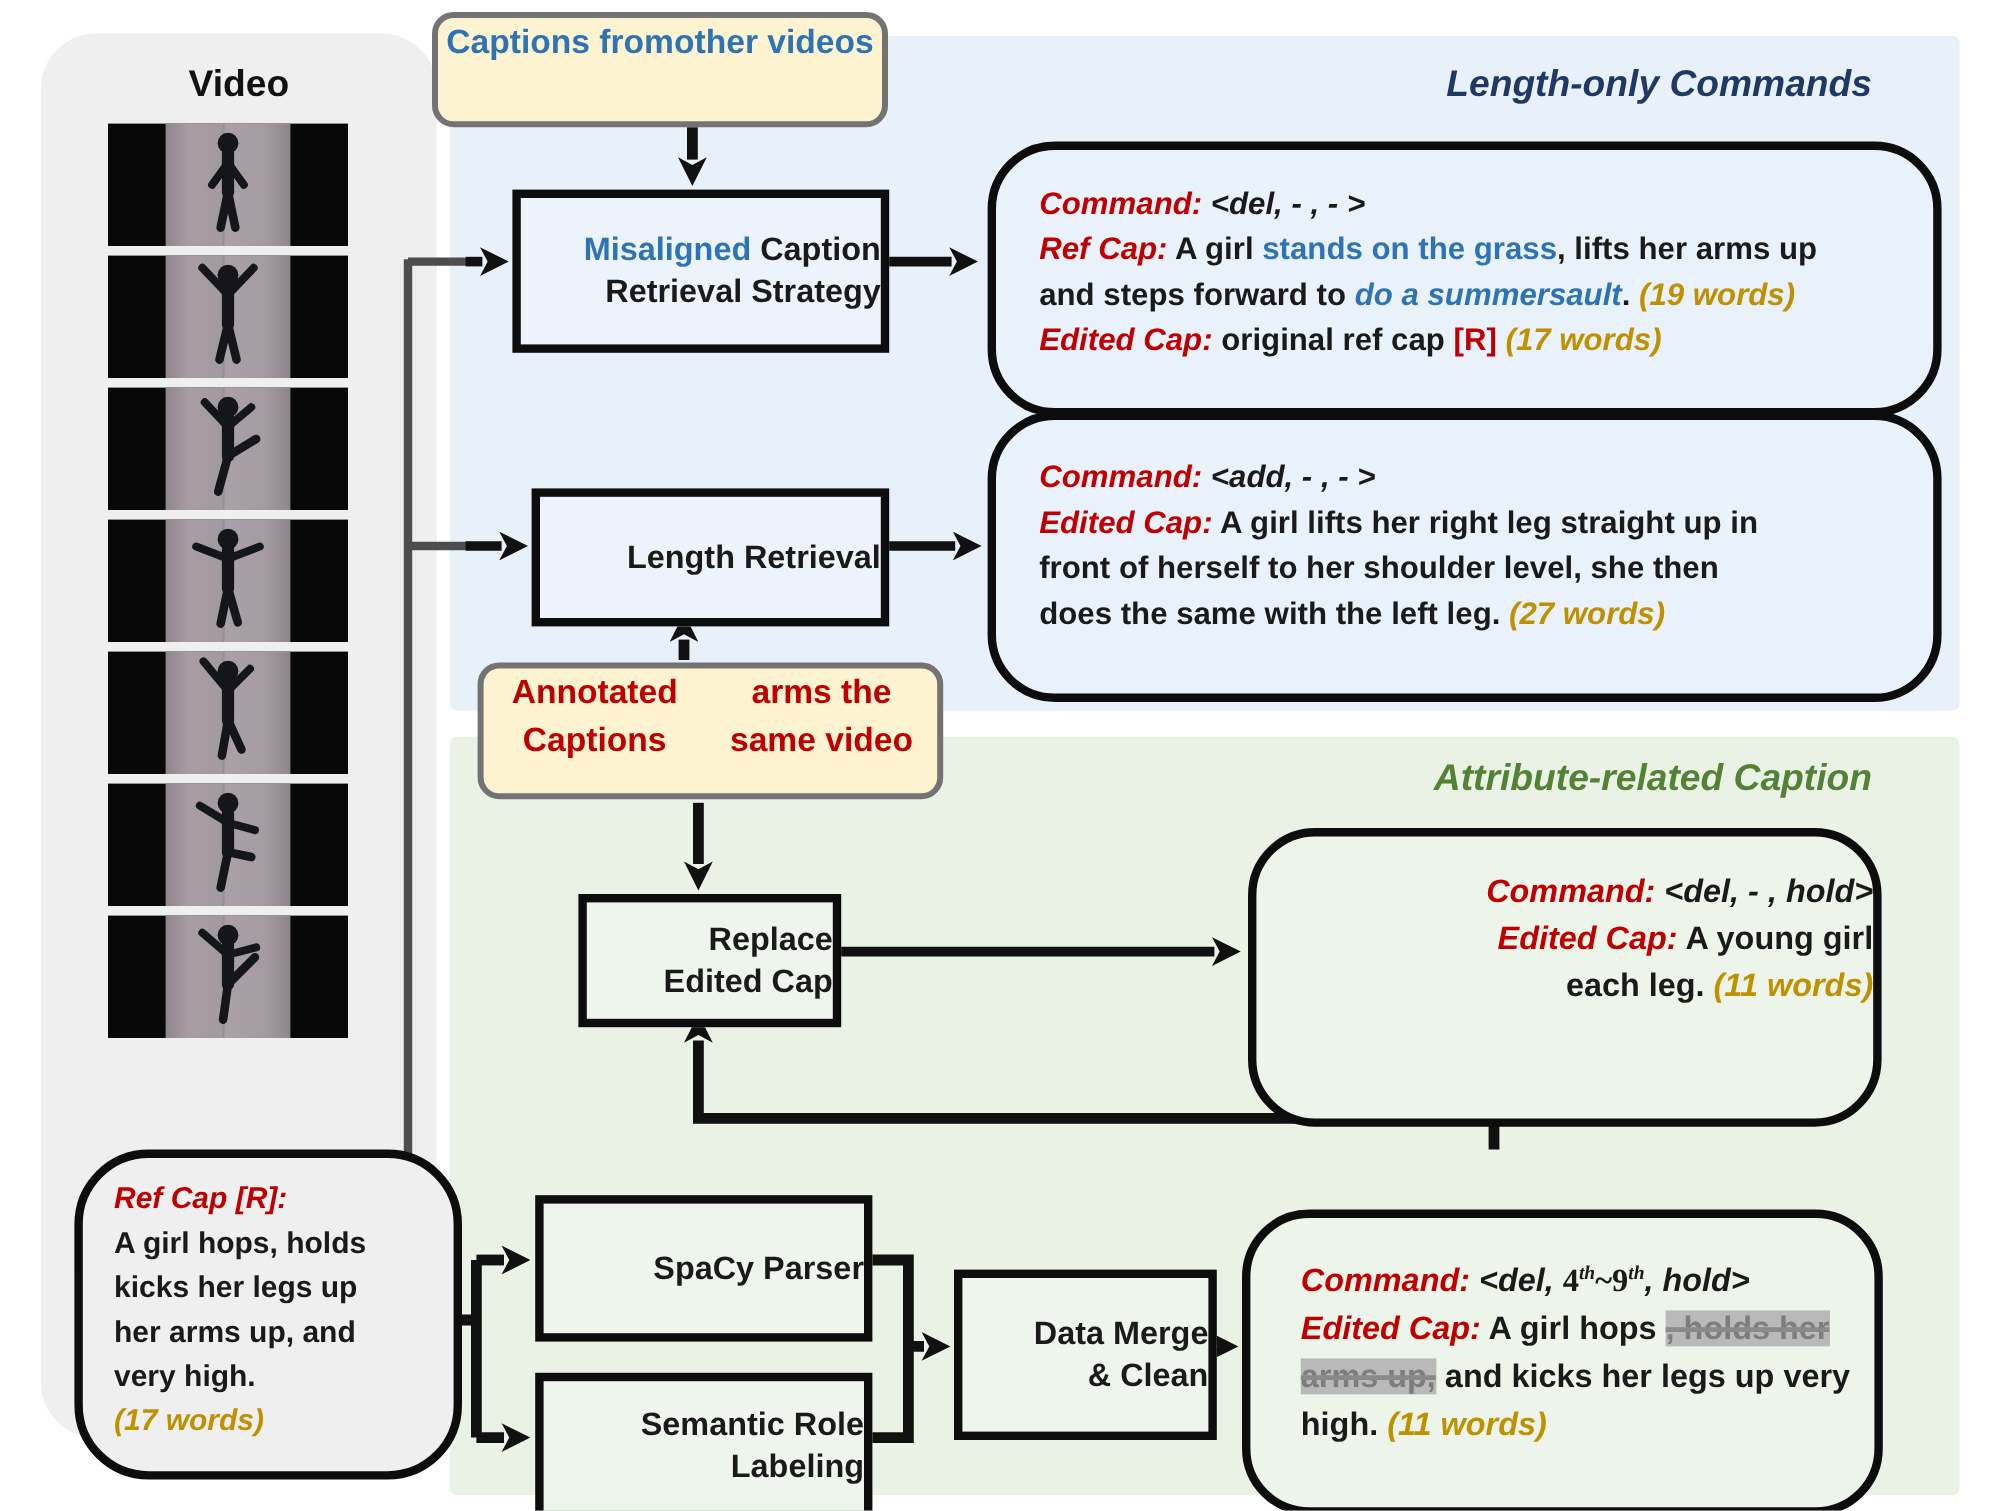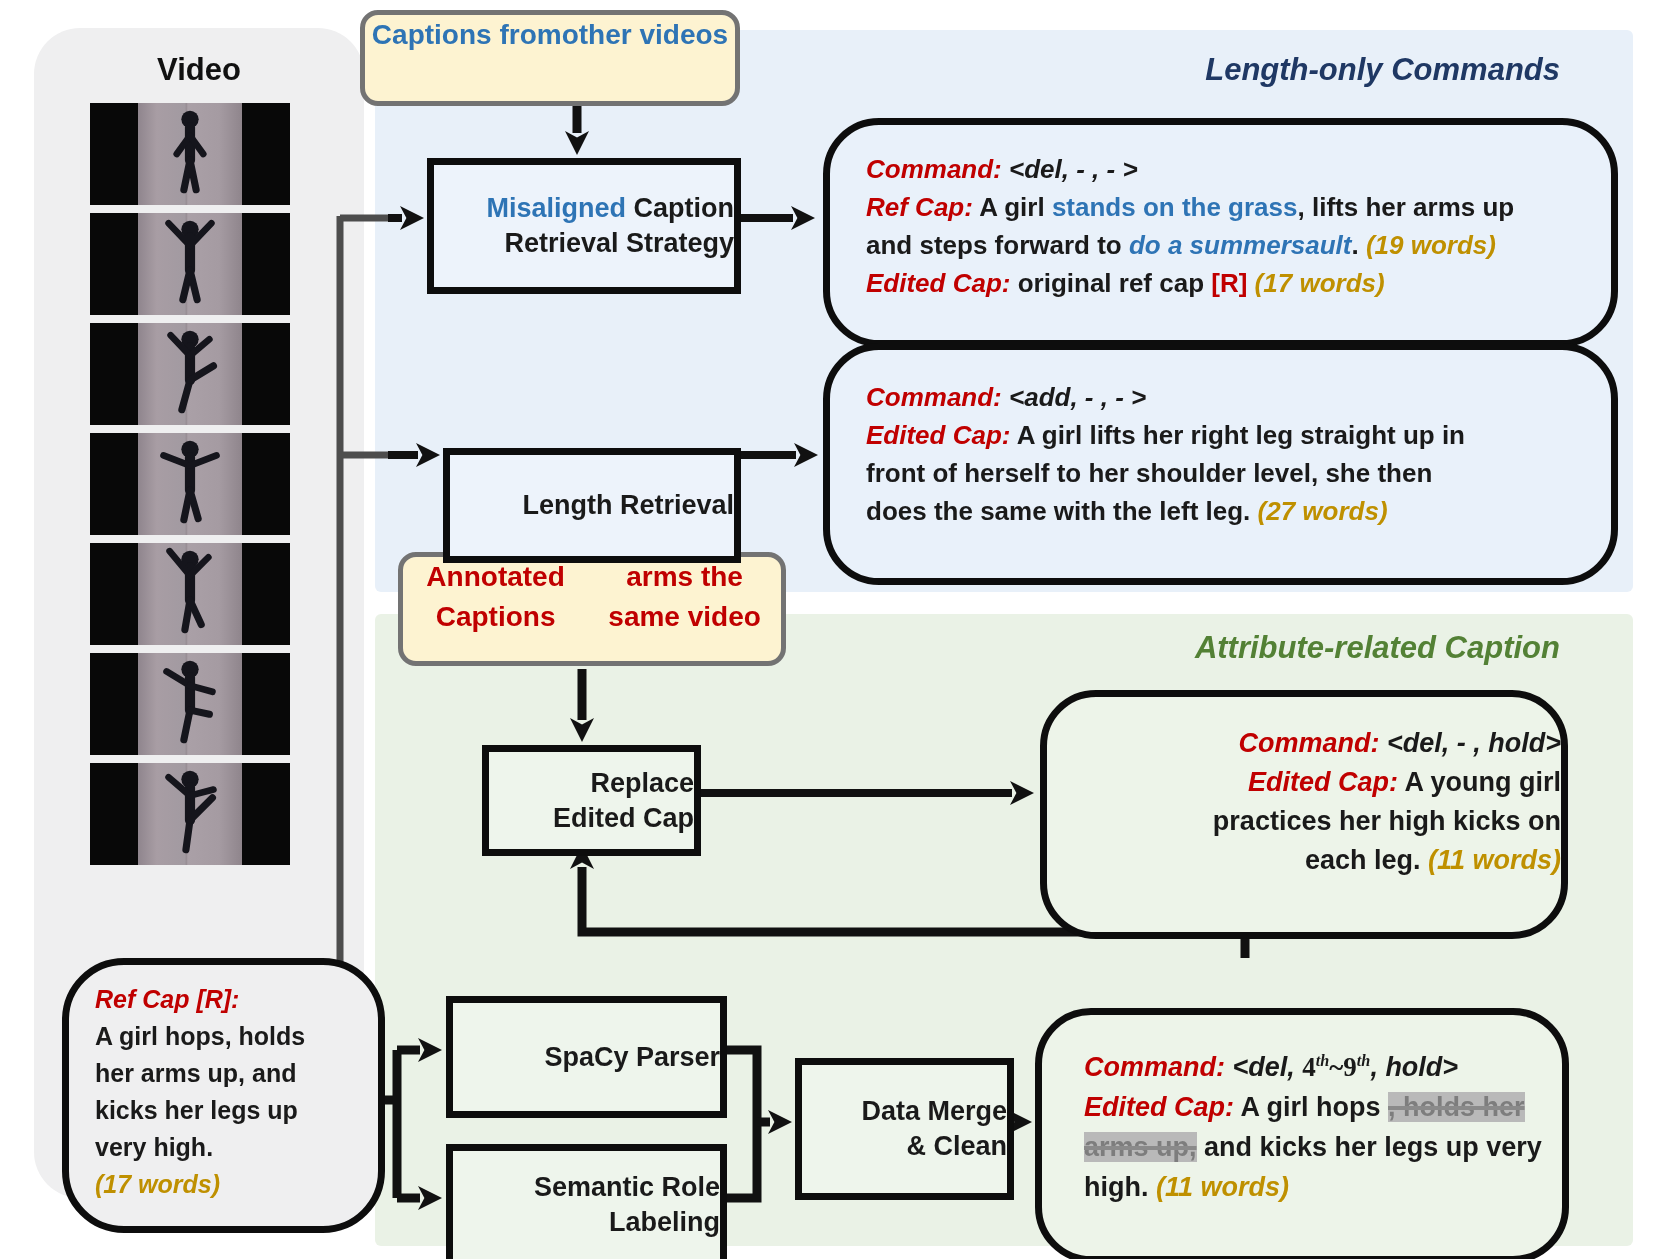--- a/index.html
+++ b/index.html
@@ -189,43 +189,43 @@
           <line x1="50" y1="32" x2="73" y2="26" stroke="#15151c" stroke-width="6.5" stroke-linecap="round"></line>
           <line x1="50" y1="56" x2="46" y2="85" stroke="#15151c" stroke-width="7" stroke-linecap="round"></line>
           <line x1="50" y1="56" x2="72" y2="34" stroke="#15151c" stroke-width="7" stroke-linecap="round"></line>
         </svg>
       </div>
     </div>
 
   <div class="bubble bubble-gray" style="left:62px;top:958px;width:283px;height:245px;padding:16px 0 0 26px;font-size:25px;line-height:37px;">
       <div class="rich-line"><span class="seg-red">Ref Cap [R]:</span></div>
       <div class="rich-line"><span class="seg-b">A girl hops, holds</span></div>
+      <div class="rich-line"><span class="seg-b">kicks her legs up</span></div>
       <div class="rich-line"><span class="seg-b">her arms up, and</span></div>
-      <div class="rich-line"><span class="seg-b">kicks her legs up</span></div>
       <div class="rich-line"><span class="seg-b">very high.</span></div>
       <div class="rich-line"><span class="seg-gold">(17 words)</span></div>
     </div>
 
   <div class="note note-blue" style="left:360px;top:10px;width:370px;height:86px;">
     <div>Captions from</div>
     <div>other videos</div>
   </div>
   <div class="note note-red" style="left:398px;top:552px;width:378px;height:104px;">
     <div>Annotated Captions</div>
     <div>arms the same video</div>
   </div>
 
   <div class="abs section-header hdr-navy" style="left:1000px;top:52px;width:560px;">Length-only Commands</div>
   <div class="abs section-header hdr-green" style="left:1000px;top:630px;width:560px;">Attribute-related Caption</div>
 
   <div class="pbox" style="left:427px;top:158px;width:300px;height:122px;">
       <div class="rich-line"><span class="seg-blue">Misaligned</span><span class="seg-b"> Caption</span></div>
       <div class="rich-line"><span class="seg-b">Retrieval Strategy</span></div>
     </div>
-  <div class="pbox" style="left:443px;top:407px;width:284px;height:101px;margin-top:41px;">
+  <div class="pbox" style="left:443px;top:407px;width:284px;height:101px;">
     <div>Length Retrieval</div>
   </div>
   <div class="pbox pbox-green" style="left:482px;top:745px;width:205px;height:97px;">
     <div>Replace</div>
     <div>Edited Cap</div>
   </div>
   <div class="pbox pbox-green" style="left:446px;top:996px;width:267px;height:108px;">
     <div>SpaCy Parser</div>
   </div>
   <div class="pbox pbox-green" style="left:446px;top:1144px;width:267px;height:108px;">
@@ -245,21 +245,20 @@
     </div>
   <div class="bubble bubble-blue" style="left:823px;top:343px;width:745px;height:200px;padding:28px 0 0 36px;">
       <div class="rich-line"><span class="seg-red">Command:</span><span class="seg-cmd"> &lt;add, - , - &gt;</span></div>
       <div class="rich-line"><span class="seg-red">Edited Cap:</span><span class="seg-b"> A girl lifts her right leg straight up in</span></div>
       <div class="rich-line"><span class="seg-b">front of herself to her shoulder level, she then</span></div>
       <div class="rich-line"><span class="seg-b">does the same with the left leg. </span><span class="seg-gold">(27 words)</span></div>
     </div>
   <div class="bubble bubble-green" style="left:1040px;top:690px;width:450px;height:208px;padding:27px 0 0 64px;font-size:27px;line-height:39px;text-align:right;">
       <div class="rich-line"><span class="seg-red">Command:</span><span class="seg-cmd"> &lt;del, - , hold&gt;</span></div>
       <div class="rich-line"><span class="seg-red">Edited Cap:</span><span class="seg-b"> A young girl</span></div>
-      <div class="rich-line"><span class="seg-b">practices her high kicks on</span></div>
       <div class="rich-line"><span class="seg-b">each leg. </span><span class="seg-gold">(11 words)</span></div>
     </div>
   <div class="bubble bubble-green" style="left:1035px;top:960px;width:478px;height:215px;padding:26px 0 0 42px;font-size:27px;line-height:40px;margin-top:48px;">
       <div class="rich-line"><span class="seg-red">Command:</span><span class="seg-cmd"> &lt;del, </span><span class="seg-serif">4</span><span class="seg-serifsup">th</span><span class="seg-serif">~</span><span class="seg-serif">9</span><span class="seg-serifsup">th</span><span class="seg-cmd">, hold&gt;</span></div>
       <div class="rich-line"><span class="seg-red">Edited Cap:</span><span class="seg-b"> A girl hops </span><span class="seg-strike">, holds her</span></div>
       <div class="rich-line"><span class="seg-strike">arms up,</span><span class="seg-b"> and kicks her legs up very</span></div>
       <div class="rich-line"><span class="seg-b">high. </span><span class="seg-gold">(11 words)</span></div>
     </div>
 
 </div>

